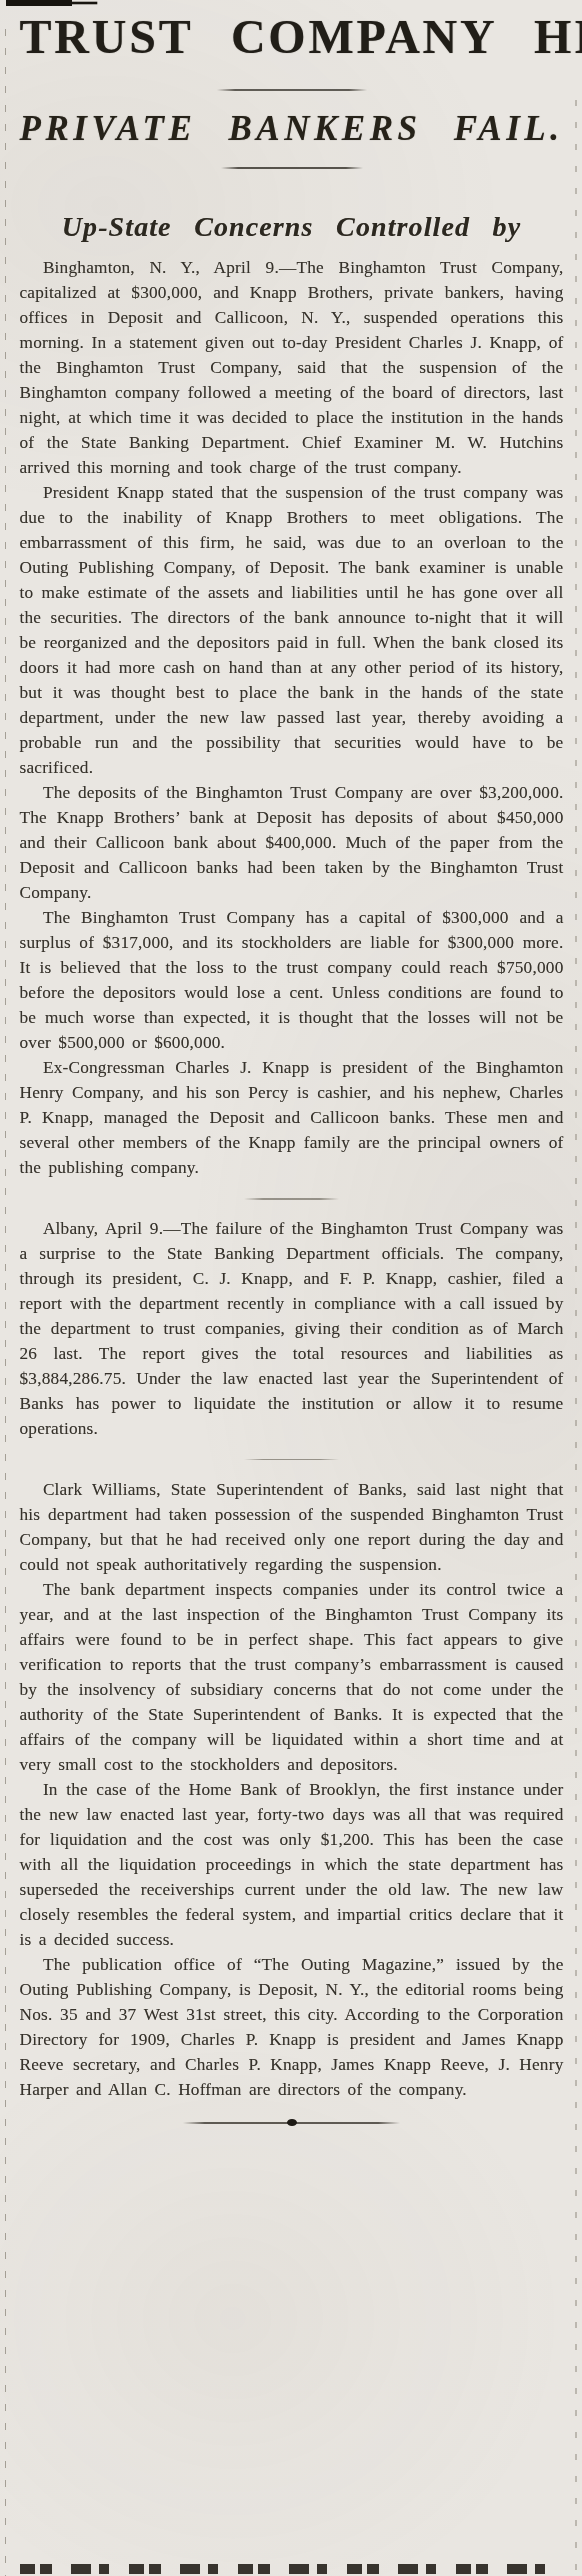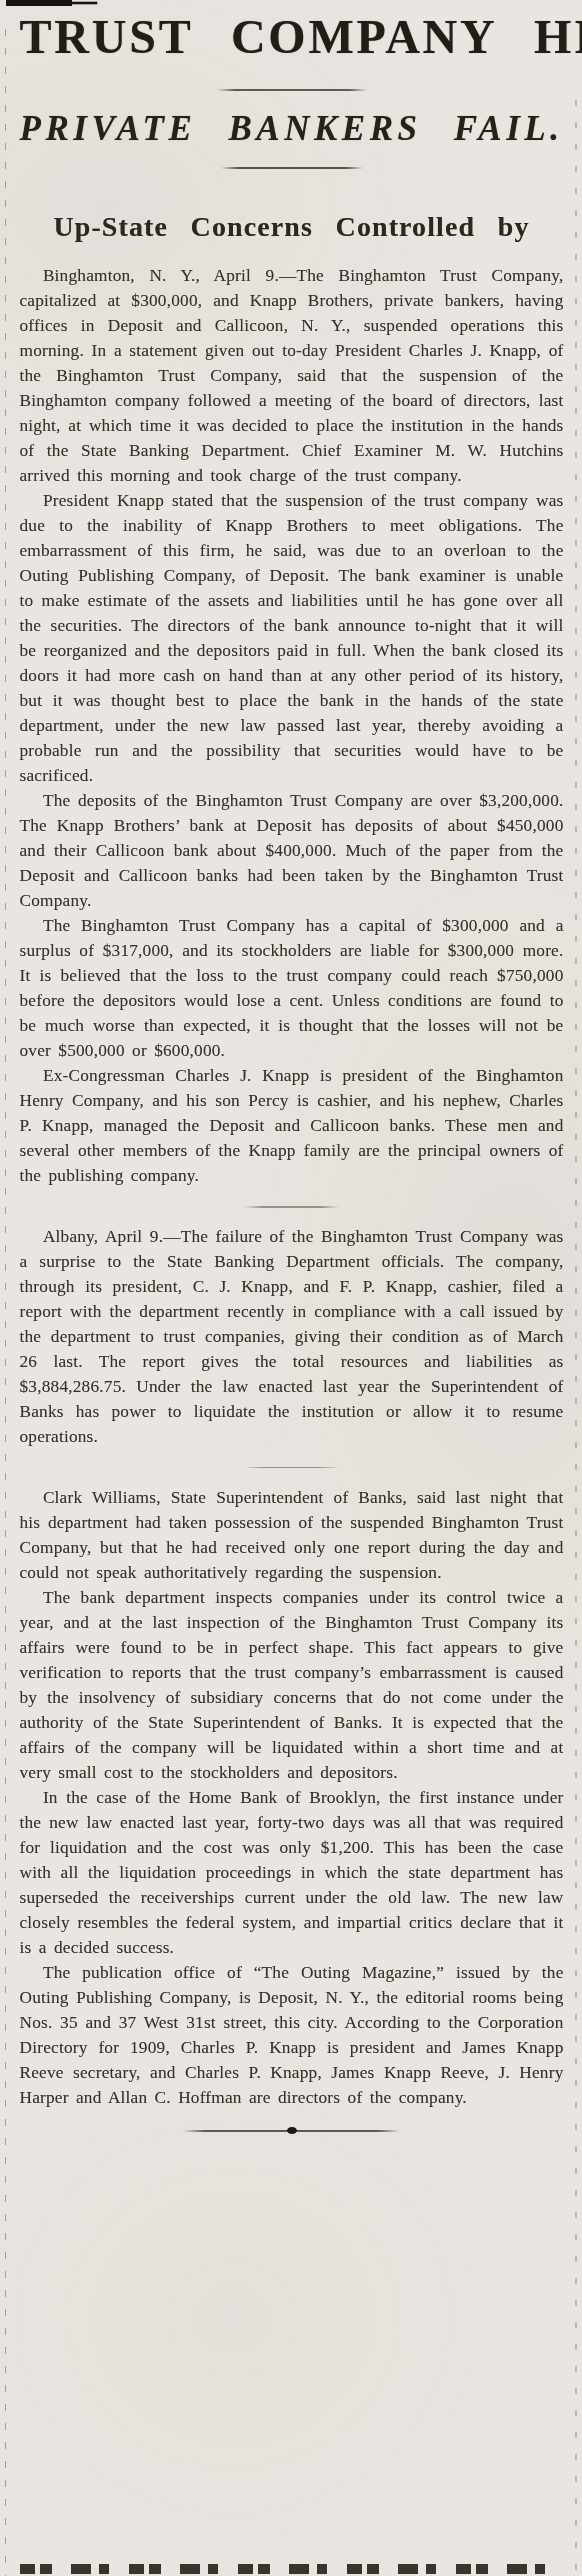--- a/index.html
+++ b/index.html
@@ -49,25 +49,25 @@
   .hdiv.two{width:142px;margin-top:19px;height:2.8px;opacity:.85;}
   h2.subheadline{
     margin:20px 0 0 0;text-align:center;
     font-size:35px;line-height:1.05;font-weight:bold;font-style:italic;
     letter-spacing:4.5px;word-spacing:19px;
     color:#262219;text-shadow:0 0 1.1px rgba(40,36,28,.4);
     white-space:nowrap;
   }
   h3.deck{
     margin:37px 0 0 0;text-align:center;
-    font-size:28px;line-height:1.5;font-weight:bold;
+    font-size:28px;line-height:1.5;font-weight:bold;font-style:italic;
     letter-spacing:1.1px;word-spacing:14.5px;
     color:#2c2820;text-shadow:0 0 0.6px rgba(40,36,28,.4);
   }
-  .bodycopy{margin-top:15px;}
+  .bodycopy{margin-top:7px;}
   .bodycopy p{
     margin:0;font-size:17.3px;line-height:25px;
     text-align:justify;letter-spacing:0.2px;word-spacing:2.8px;
     color:#36322b;text-shadow:0 0 0.6px rgba(52,48,40,.35);
   }
   .bodycopy p{text-indent:23.4px;}
   .sdiv{
     height:1.1px;width:95px;margin:18px auto 16.7px auto;border:0;
     background:linear-gradient(90deg,transparent,#6a655a 20%,#6a655a 80%,transparent);
     opacity:.65;

